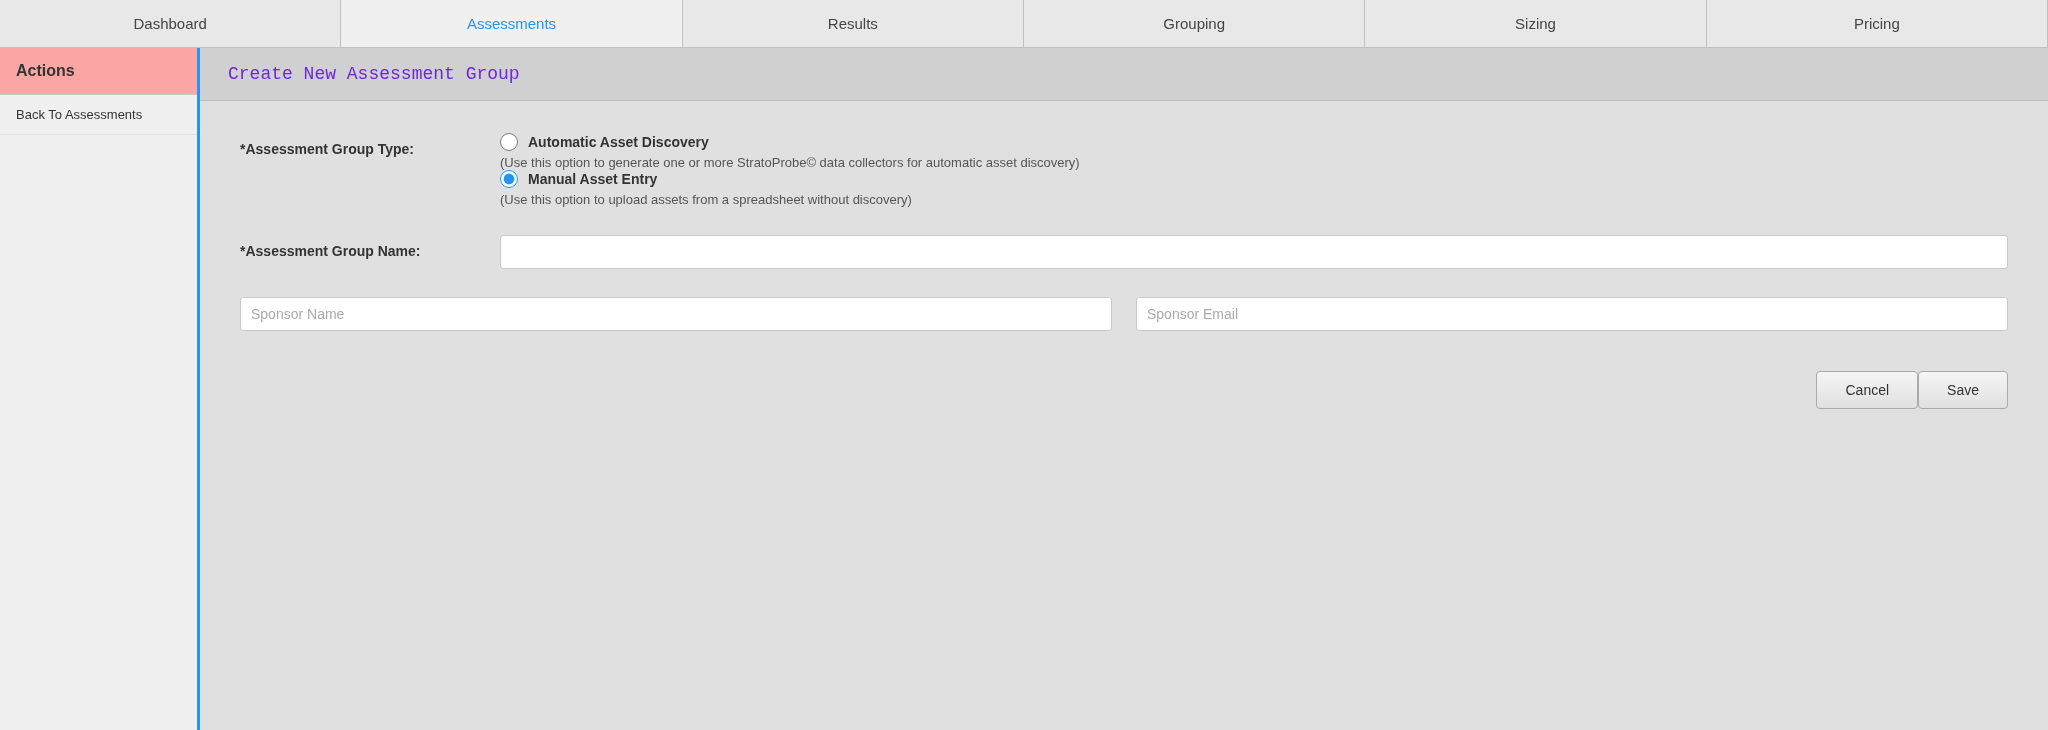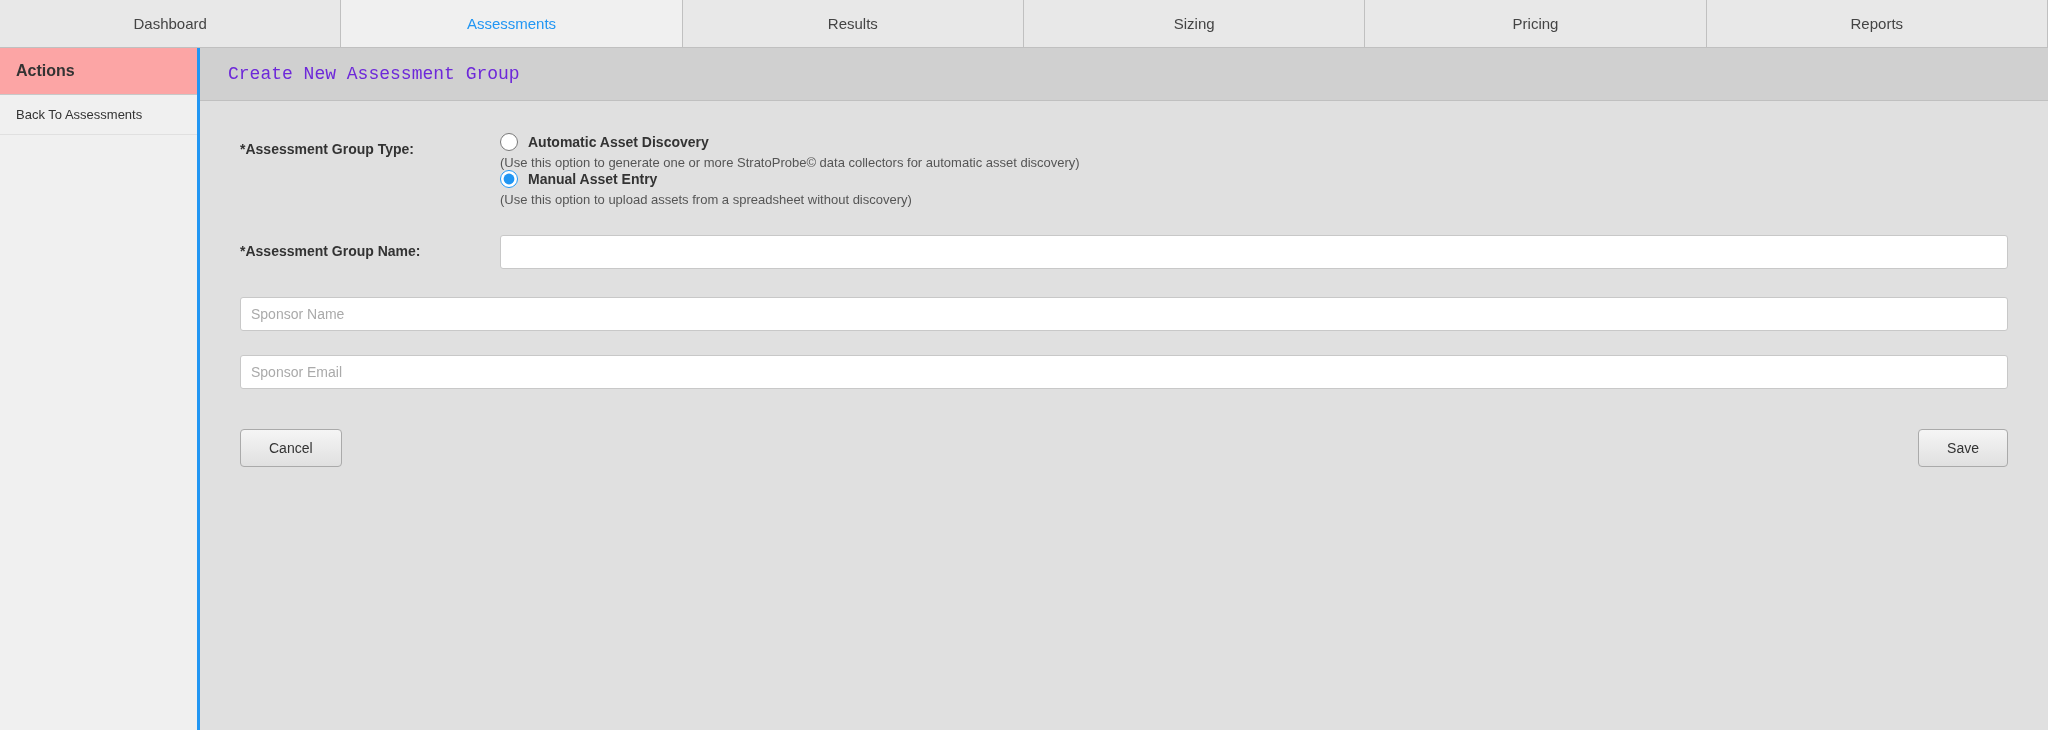--- a/index.html
+++ b/index.html
@@ -147,31 +147,29 @@
       outline: none;
     }
     .text-input::placeholder {
       color: #aaa;
     }
 
     
     .sponsor-row {
       display: flex;
       gap: 24px;
-      flex-direction: column;
     }
     .sponsor-input-wrap {
       flex: 1;
     }
 
     
     .button-row {
       display: flex;
-      justify-content: space-between;
-      gap: 16px;
+      justify-content: flex-end;
       margin-top: 40px;
     }
     .btn {
       padding: 10px 28px;
       font-size: 14px;
       border: 1px solid #aaa;
       border-radius: 4px;
       cursor: pointer;
       background: linear-gradient(to bottom, #f5f5f5, #e0e0e0);
       color: #333;
@@ -184,27 +182,27 @@
   <div class="nav-tab">
     <span>Dashboard</span>
   </div>
   <div class="nav-tab active">
     <span>Assessments</span>
   </div>
   <div class="nav-tab">
     <span>Results</span>
   </div>
   <div class="nav-tab">
+    <span>Grouping</span>
+  </div>
+  <div class="nav-tab">
     <span>Sizing</span>
   </div>
   <div class="nav-tab">
     <span>Pricing</span>
-  </div>
-  <div class="nav-tab">
-    <span>Reports</span>
   </div>
 </nav>
 
 <div class="main-layout">
 
   <aside class="sidebar">
     <div class="sidebar-header">
       <span>Actions</span>
     </div>
     <div class="sidebar-item">

